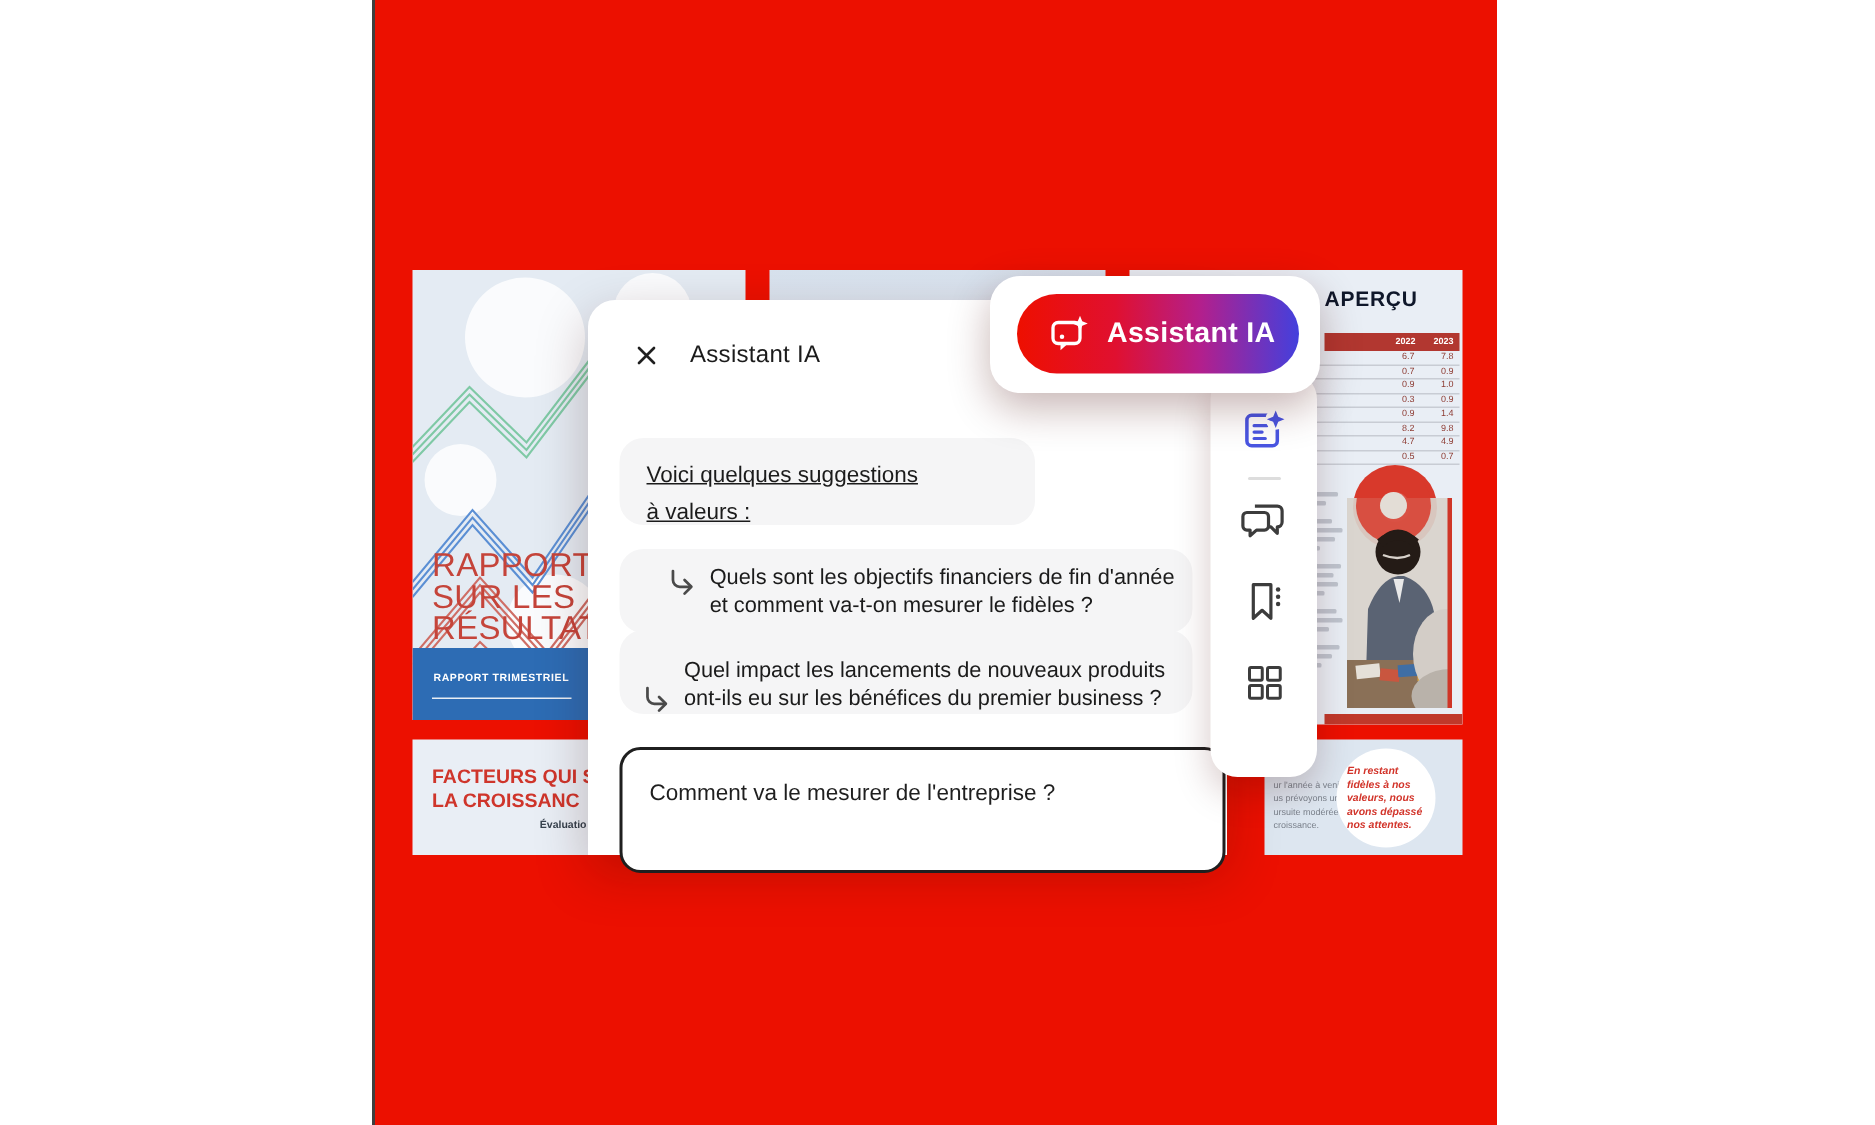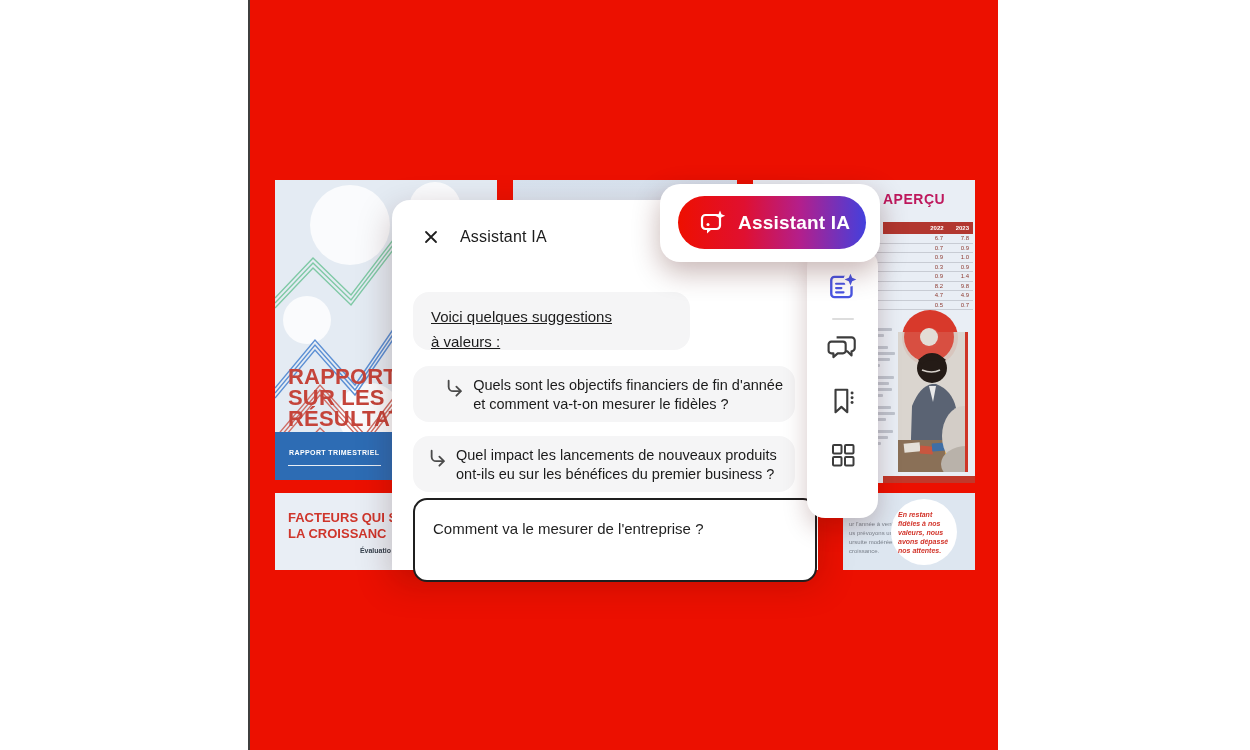--- a/index.html
+++ b/index.html
@@ -5,29 +5,29 @@
   * { margin:0; padding:0; box-sizing:border-box; }
   html,body { width:1250px; height:750px; background:#ffffff; font-family:"Liberation Sans", sans-serif; overflow:hidden; }
   .stage { position:relative; width:1250px; height:750px; background:#ffffff; }
 
   .red-bg { position:absolute; left:248px; top:0; width:750px; height:750px; background:#ec1000; border-left:2px solid #3f3f3f; }
 
   
   .doc { position:absolute; overflow:hidden; }
   .doc-left { left:275px; top:180px; width:222px; height:300px; background:#e4ebf3; z-index:2; }
   .doc-left .art { position:absolute; left:0; top:0; }
-  .doc-left .title { position:absolute; left:13px; top:186px; color:#c5443a; font-weight:bold; font-size:22px; line-height:21px; letter-spacing:.2px; }
+  .doc-left .title { position:absolute; left:13px; top:186px; color:#c5443a; font-weight:normal; font-size:22px; line-height:21px; letter-spacing:.2px; }
   .doc-left .bluebar { position:absolute; left:0; top:252px; width:222px; height:48px; background:#2d6cb4; }
   .doc-left .bluebar .lbl { position:absolute; left:14px; top:17px; color:#ffffff; font-size:7px; font-weight:bold; letter-spacing:.4px; }
   .doc-left .bluebar .rule { position:absolute; left:13px; top:33px; width:93px; height:1px; background:#e8eef5; }
 
   .doc-mid { left:513px; top:180px; width:224px; height:390px; background:linear-gradient(180deg,#d8e2ee 0%,#fbfcfe 60%); z-index:2; }
 
   .doc-right { left:753px; top:180px; width:222px; height:303px; background:#e9eef5; z-index:2; }
-  .doc-right .ap-title { position:absolute; left:130px; top:11px; color:#be185d; font-weight:bold; font-size:14px; letter-spacing:.5px; }
+  .doc-right .ap-title { position:absolute; left:130px; top:11px; color:#0f172a; font-weight:bold; font-size:14px; letter-spacing:.5px; }
   .ap-table { position:absolute; left:109px; top:42px; width:111px; }
   .ap-table .hdr { position:relative; height:12px; background:#b23730; display:flex; justify-content:flex-end; align-items:center; gap:12px; padding-right:4px; margin-left:21px; }
   .ap-table .hdr span { color:#ffffff; font-size:6px; font-weight:bold; }
   .ap-table .trow { display:flex; justify-content:flex-end; gap:14px; padding-right:4px; height:9.5px; align-items:center; border-bottom:1px solid #c8ccd4; }
   .ap-table .trow span { font-size:6px; color:#8d3b32; width:12px; text-align:right; }
   .doc-right .body-col { position:absolute; left:109px; top:148px; width:36px; }
   .doc-right .body-col .tline { height:3px; background:#9aa3ad; opacity:.55; margin-bottom:3px; border-radius:1px; }
   .doc-right .body-col .gap { height:6px; }
   .doc-right .photo { position:absolute; left:145px; top:130px; }
   .doc-right .footer-red { position:absolute; left:130px; top:296px; width:92px; height:7px; background:#c0392b; }
@@ -45,21 +45,21 @@
   .panel { position:absolute; left:392px; top:200px; width:426px; height:370px; background:#ffffff; border-radius:18px 18px 0 0; box-shadow:0 12px 35px rgba(60,10,5,.25); z-index:10; }
   .panel-head { position:absolute; left:30px; top:28px; display:flex; align-items:center; gap:20px; }
   .panel-head .close { width:18px; height:18px; cursor:pointer; display:flex; align-items:center; justify-content:center; }
   .panel-head .title { font-size:16px; color:#1b1b1b; font-weight:500; letter-spacing:.2px; }
 
   .bubble { position:absolute; background:#f5f5f6; border-radius:16px;text-decoration:underline; }
   .bubble.intro { left:21px; top:92px; width:277px; height:58px; padding:12px 18px; font-size:15px; line-height:25px; color:#1b1b1b; }
   .chip { position:absolute; left:21px; width:382px; height:56px; background:#f5f5f6; border-radius:16px; display:flex; align-items:flex-start; gap:8px; padding:10px 12px 0 15px; cursor:pointer; }
   .chip .txt { font-size:14.5px; line-height:19px; color:#1b1b1b; }
   .chip.c1 { top:166px;justify-content:flex-end; }
-  .chip.c2 { top:236px; }
+  .chip.c2 { top:220px;align-items:flex-end; }
   .chip .arr { flex:0 0 20px; margin-top:2px; }
 
   .inputbox { position:absolute; left:21px; top:298px; width:404px; height:84px; border:2.5px solid #1f1f1f; border-radius:14px; background:#ffffff; padding:20px 18px; font-size:15px; color:#1f1f1f; }
 
   
   .btn-card { position:absolute; left:660px; top:184px; width:220px; height:78px; background:#ffffff; border-radius:20px; box-shadow:0 10px 28px rgba(70,10,5,.30); z-index:30; }
   .ai-btn { position:absolute; left:18px; top:12px; width:188px; height:53px; border-radius:27px;
             background:linear-gradient(90deg,#ee0f00 0%,#e01030 35%,#b31f8c 65%,#4340dd 100%);
             display:flex; align-items:center; gap:10px; padding-left:20px; cursor:pointer; }
   .ai-btn .lbl { color:#ffffff; font-size:19px; font-weight:bold; letter-spacing:.2px; }

